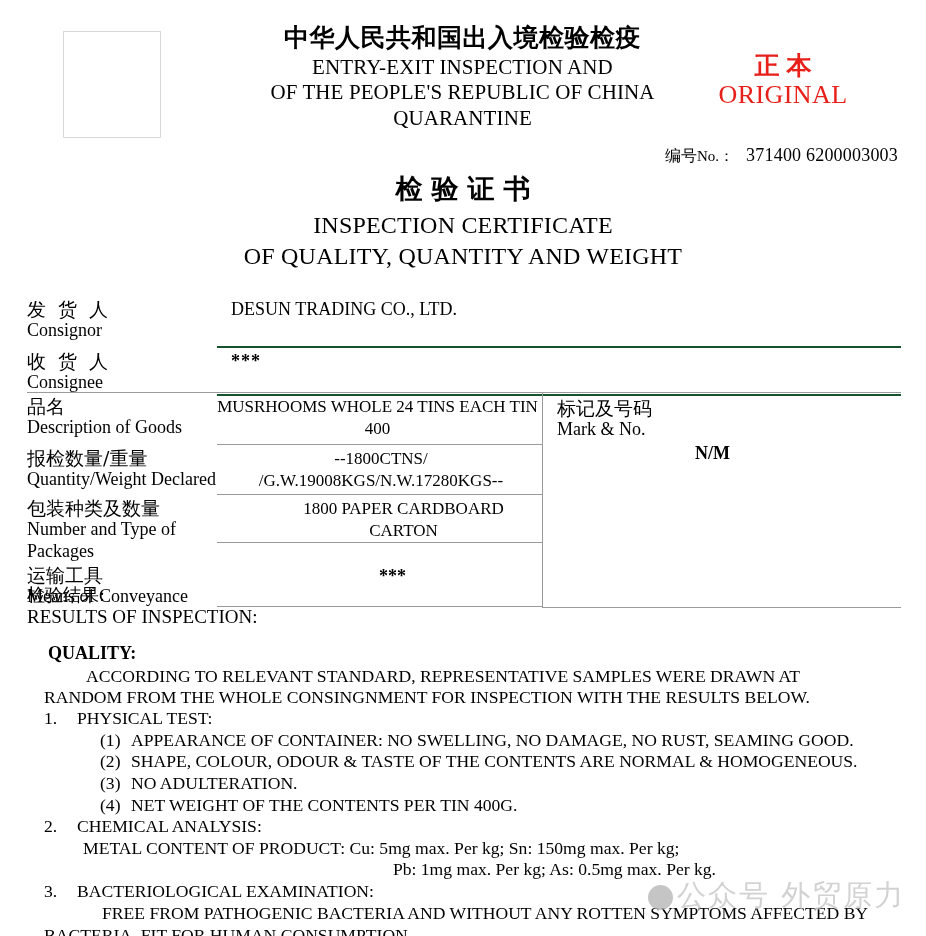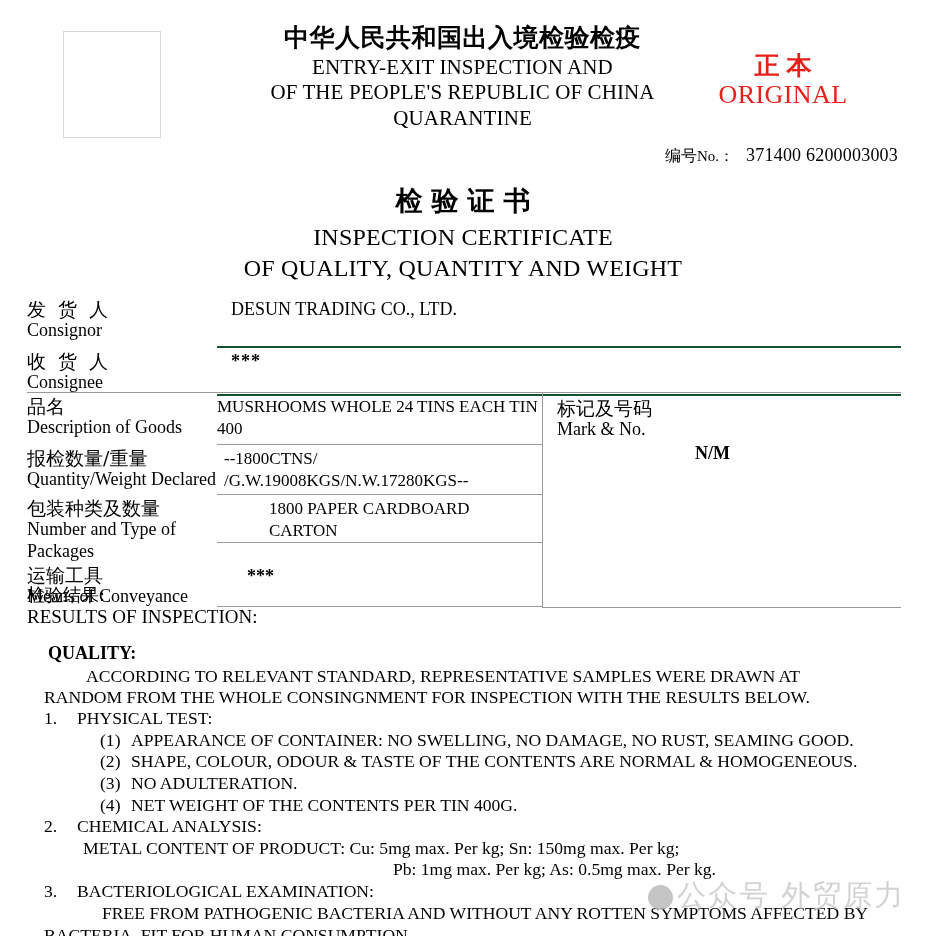--- a/index.html
+++ b/index.html
@@ -94,21 +94,21 @@
   .certno .val {
     font-size: 18px;
     margin-left: 12px;
     letter-spacing: 0.2px;
   }
 
   
   .title-block {
     position: absolute;
     left: 0;
-    top: 184px;
+    top: 172px;
     width: 926px;
     text-align: center;
   }
   .title-cn {
     font-family: "DejaVu Serif", "Liberation Serif", serif;
     font-weight: bold;
     font-size: 27px;
     letter-spacing: 9px;
     text-indent: 9px;
     line-height: 1.25;
@@ -206,20 +206,21 @@
 
   .lrow { display: flex; }
   .lrow .lbl { width: 190px; flex: 0 0 190px; }
   .lrow .cell {
     flex: 1 1 auto;
     border-bottom: 1px solid #9a9a9a;
     font-size: 17px;
     line-height: 1.28;
     padding: 3px 4px 3px 0;
     box-sizing: border-box;
+    text-align: center;
   }
   .lrow:last-child .cell { border-bottom: 1px solid #9a9a9a; }
 
   .row-goods .cell { height: 52px; }
   .row-goods .cell .t { display: block; }
   .row-qty .cell { height: 50px; padding-left: 7px; }
   .row-pkg .cell { height: 48px; padding-left: 52px; }
   .row-conv .cell { height: 45px; padding-left: 30px; }
   .row-conv .cell .stars { font-weight: bold; font-size: 18px; }
 

